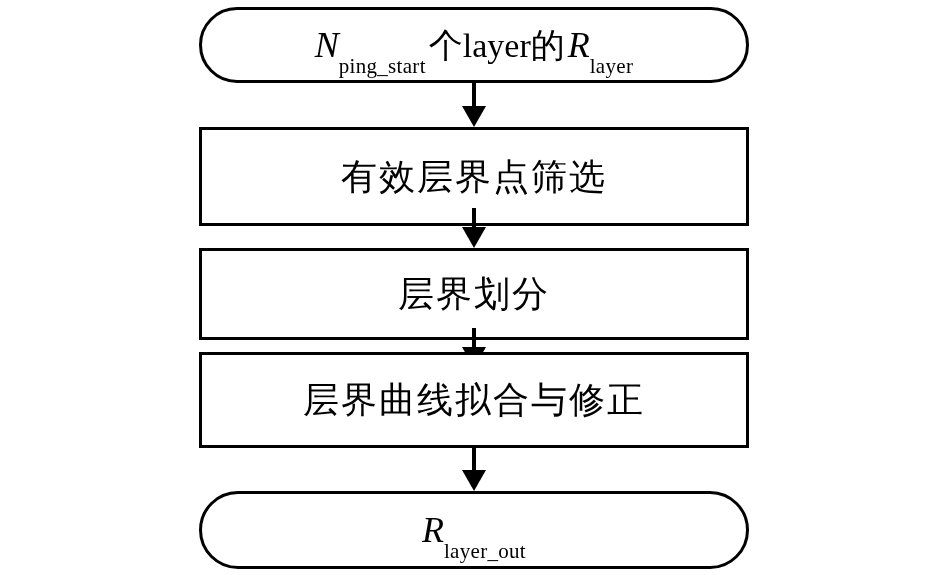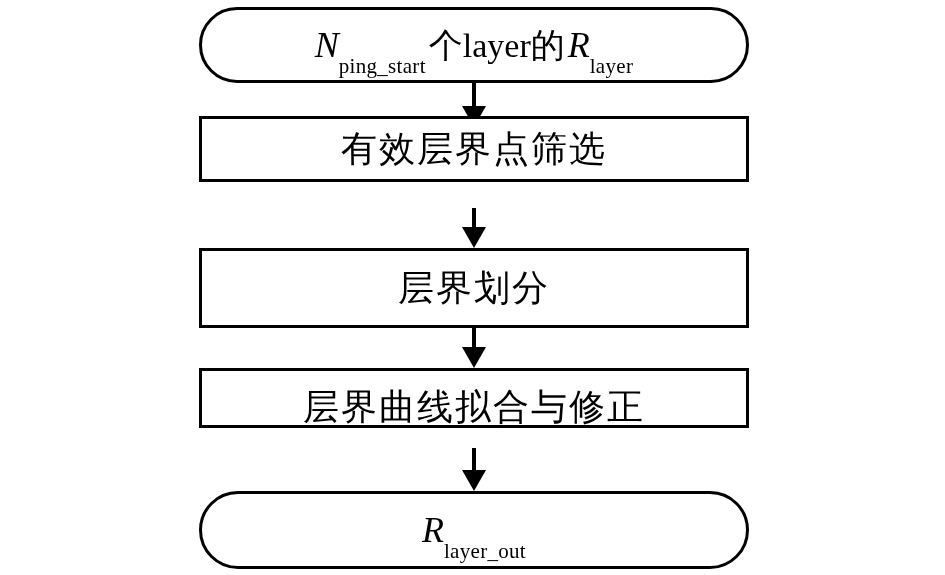--- a/index.html
+++ b/index.html
@@ -38,23 +38,23 @@
   }
   .node.terminator {
     border-radius: 40px;
   }
   .node.process {
     border-radius: 0;
   }
 
   
   #node-start   { top: 7px;   height: 76px; }
-  #node-filter  { top: 116px; height: 66px; }
-  #node-divide  { top: 248px; height: 80px; }
-  #node-fit     { top: 368px; height: 60px; align-items: flex-end; }
+  #node-filter  { top: 127px; height: 99px; }
+  #node-divide  { top: 248px; height: 92px; }
+  #node-fit     { top: 352px; height: 96px; }
   #node-output  { top: 491px; height: 78px; }
 
   
   .cn-label {
     font-family: "Liberation Serif", "DejaVu Serif", serif;
     font-size: 36px;
     letter-spacing: 2px;
     white-space: nowrap;
   }
   .math {

